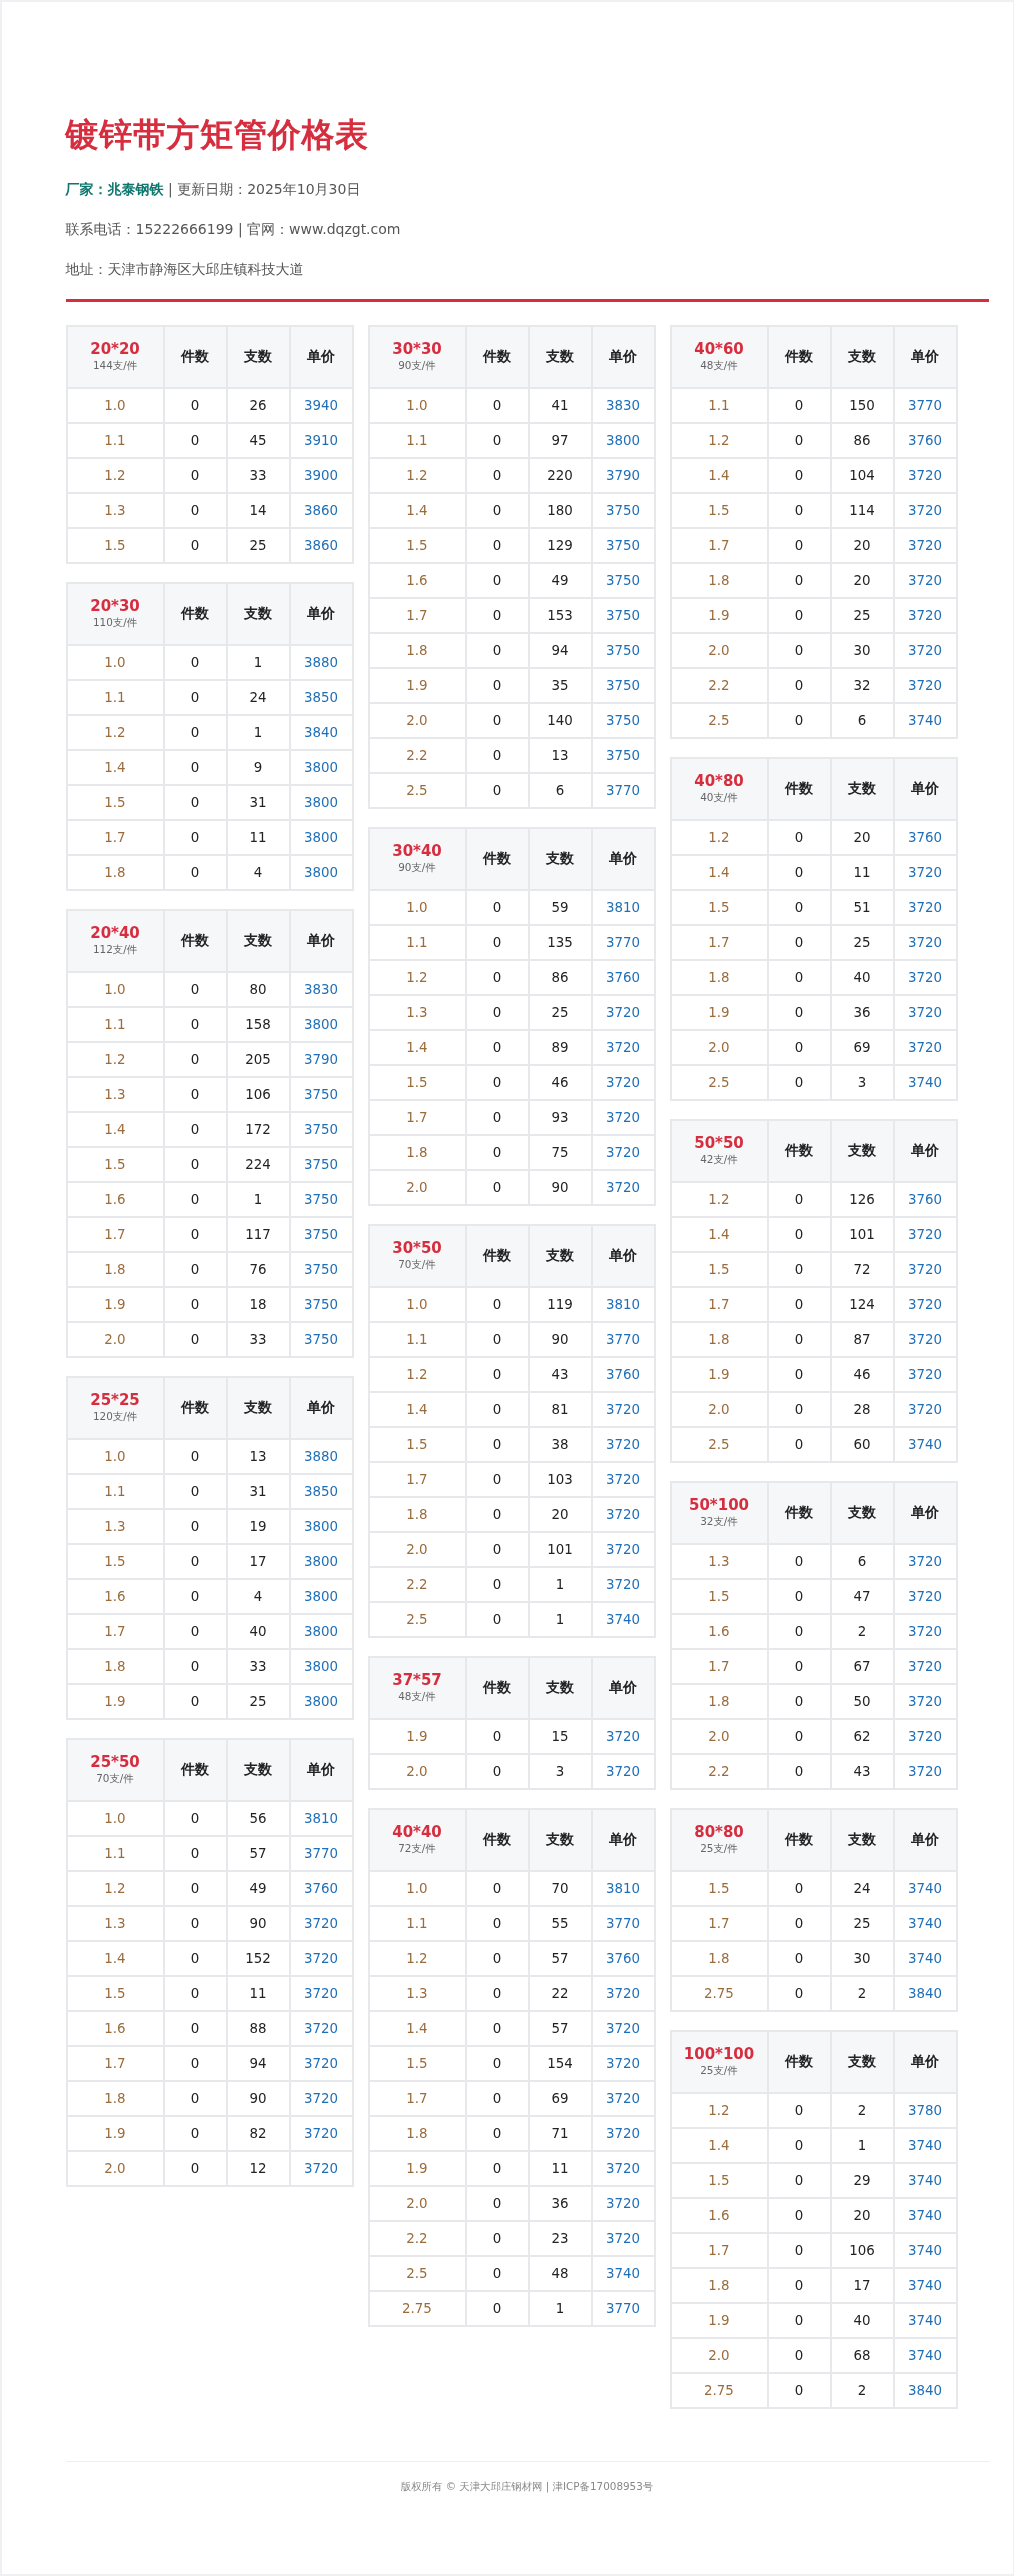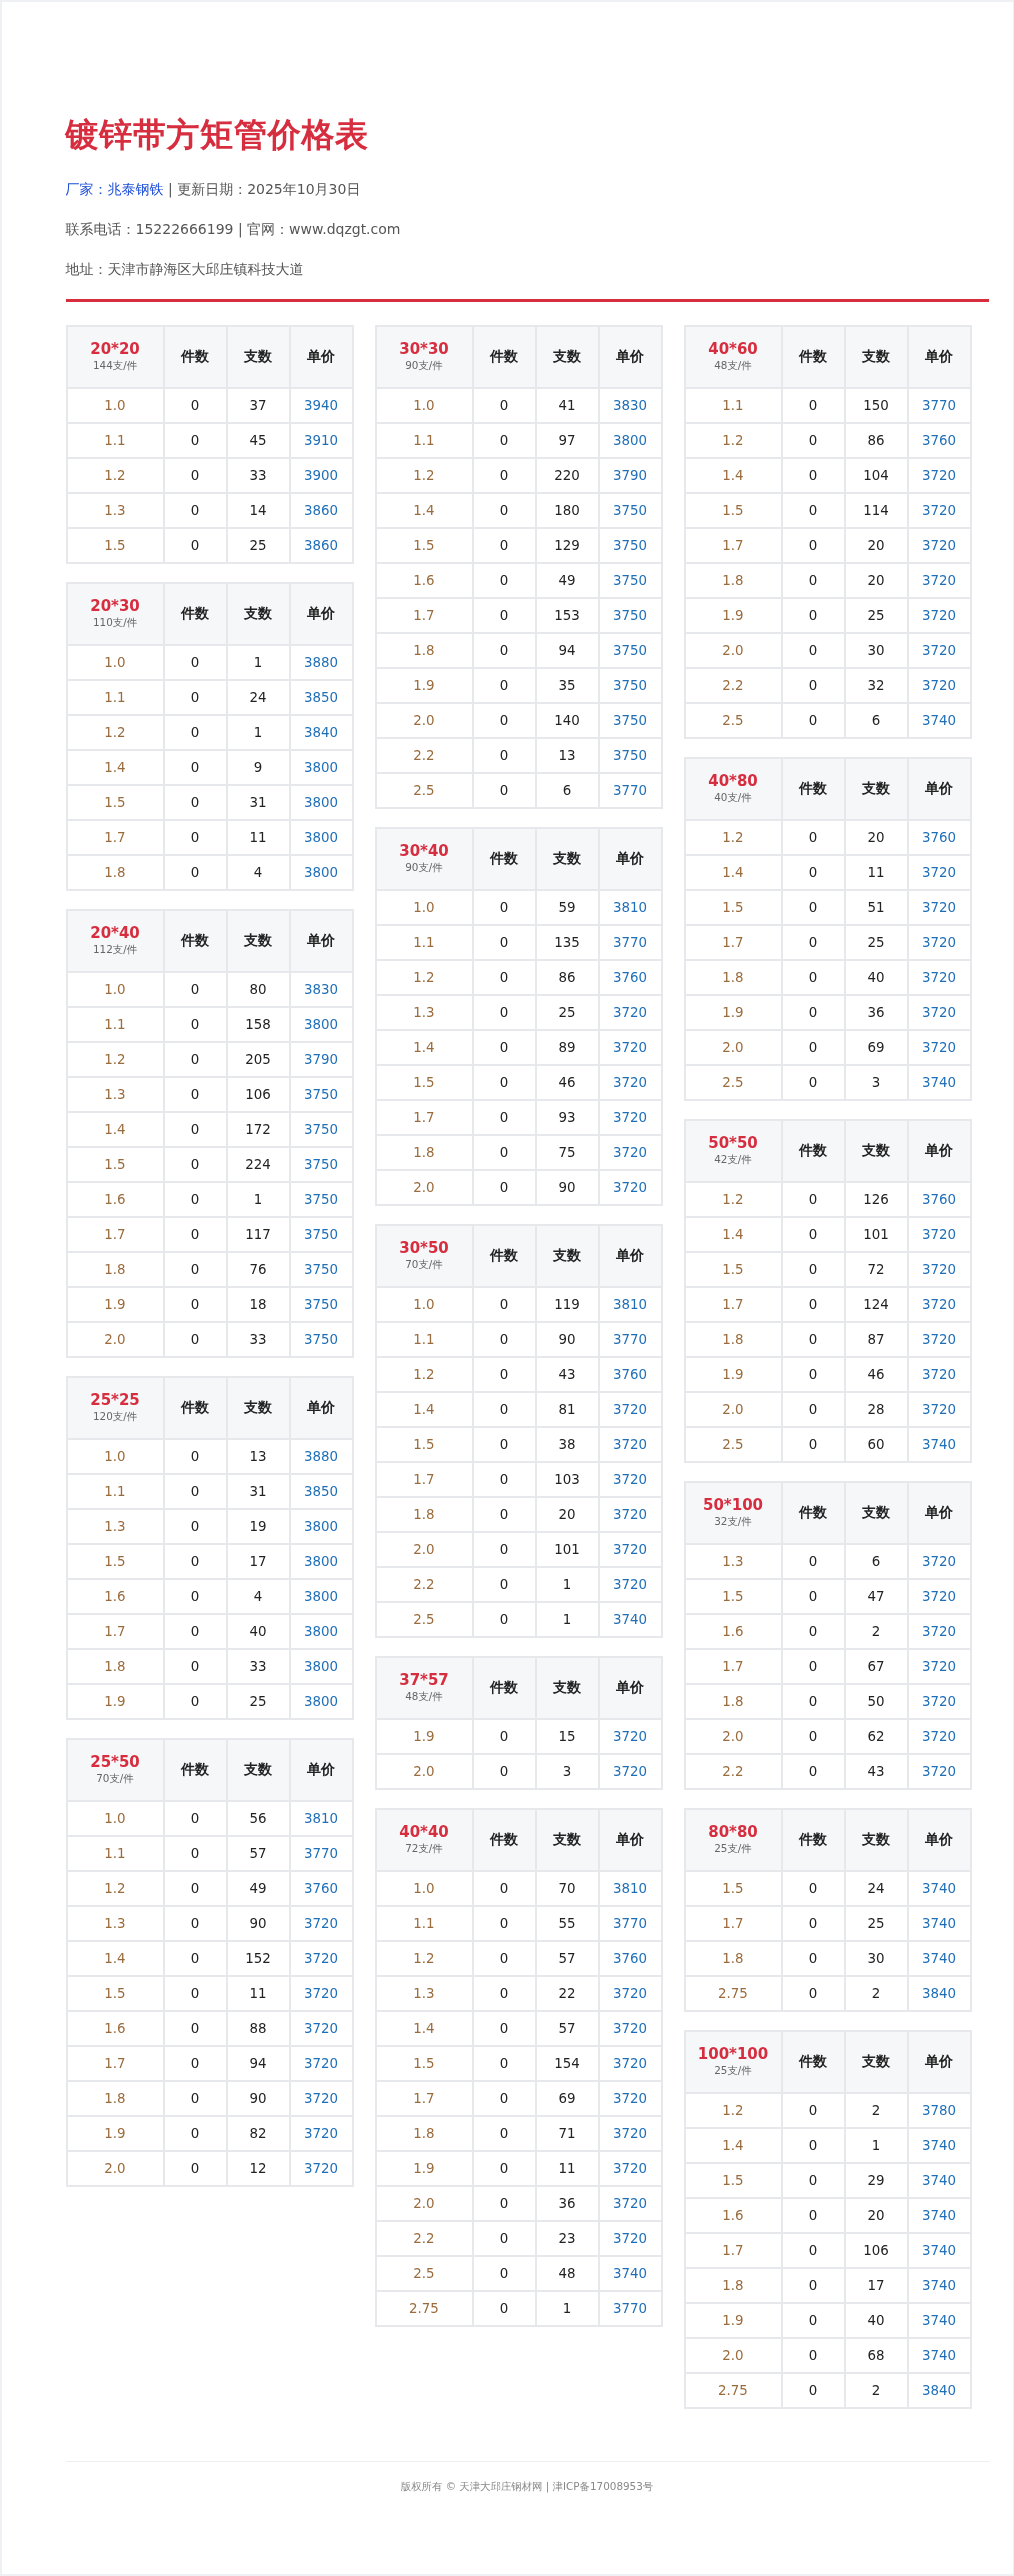--- a/index.html
+++ b/index.html
@@ -23,29 +23,29 @@
     margin: 0 0 22px 0;
     line-height: 45px;
     letter-spacing: 0.7px;
   }
   .info-line {
     font-size: 14px;
     color: #555;
     line-height: 21px;
     margin-bottom: 19.3px;
   }
-  .info-line b { color: #1d4ed8; font-weight: normal; }
+  .info-line b { color: #0f766e; font-weight: bold; }
   .divider {
     height: 2.2px;
     background: #d62d3f;
     margin: 15px 0 23px 0;
   }
   .grid {
     display: flex;
-    gap: 21px;
+    gap: 14px;
     align-items: flex-start;
   }
   .col {
     width: 288px;
     display: flex;
     flex-direction: column;
     gap: 18px;
   }
   table.price {
     width: 288px;
@@ -130,21 +130,21 @@
         </th>
         <th>件数</th>
         <th>支数</th>
         <th>单价</th>
       </tr>
     </thead>
     <tbody>
             <tr>
               <td class="thick">1.0</td>
               <td class="pieces">0</td>
-              <td class="count">37</td>
+              <td class="count">26</td>
               <td class="price-val">3940</td>
             </tr>
             <tr>
               <td class="thick">1.1</td>
               <td class="pieces">0</td>
               <td class="count">45</td>
               <td class="price-val">3910</td>
             </tr>
             <tr>
               <td class="thick">1.2</td>

